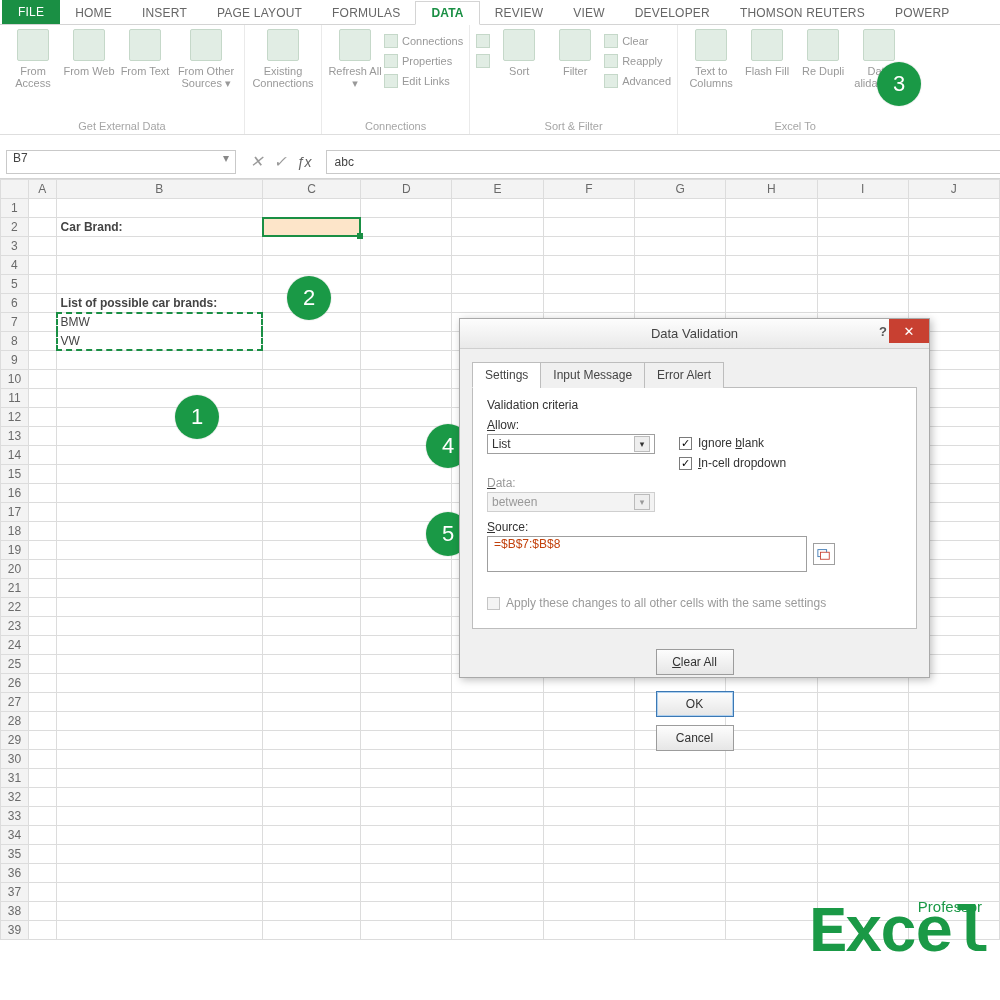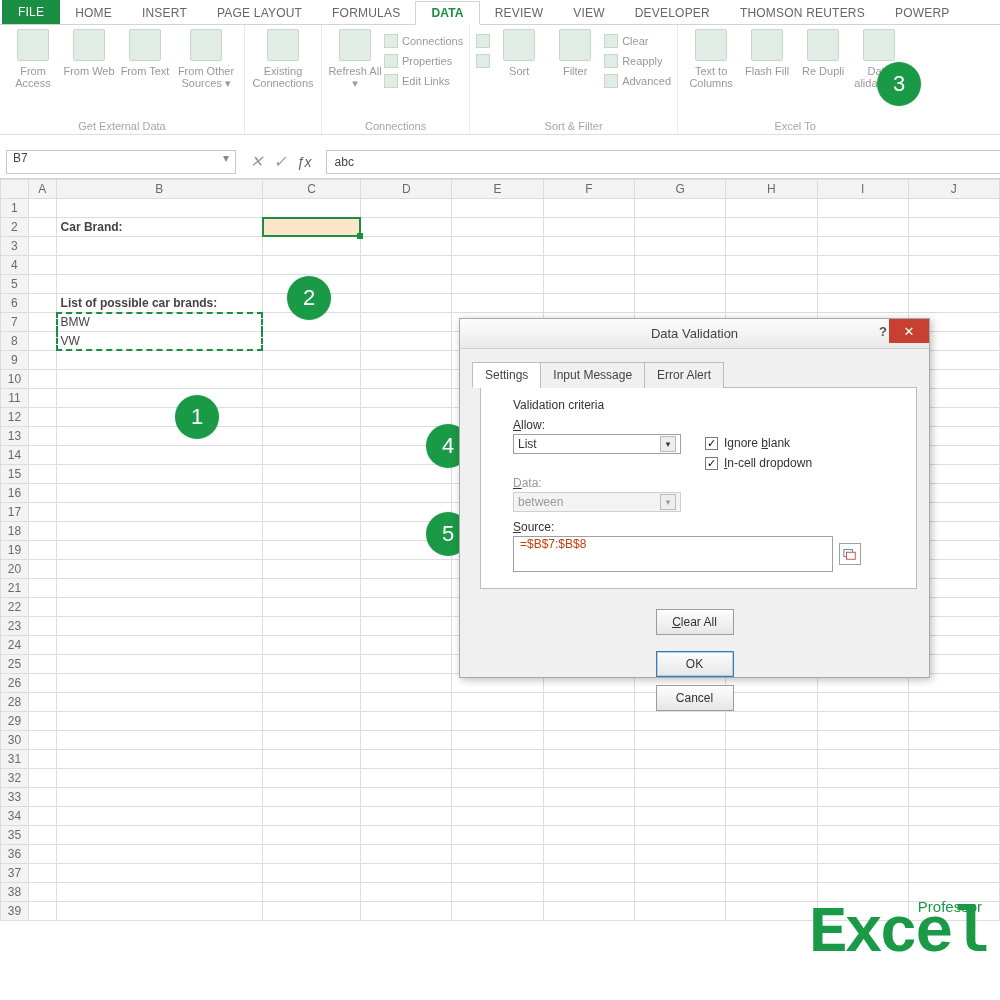--- a/index.html
+++ b/index.html
@@ -64,21 +64,21 @@
 
   
   .dlg{position:absolute;left:459px;top:318px;width:471px;height:360px;background:#f0f0f0;border:1px solid #a9a9a9;box-shadow:2px 2px 8px rgba(0,0,0,.25);}
   .dlg-title{height:30px;background:linear-gradient(#fdfdfd,#e9e9e9);border-bottom:1px solid #cfcfcf;display:flex;align-items:center;justify-content:center;color:#444;font-size:13px;position:relative;}
   .dlg-title .help{position:absolute;right:42px;top:5px;color:#555;font-weight:700;}
   .dlg-close{position:absolute;right:0;top:0;width:40px;height:24px;background:#c84031;color:#fff;display:flex;align-items:center;justify-content:center;font-size:13px;}
   .dlg-body{padding:10px 12px;}
   .dlg-tabs{display:flex;border-bottom:1px solid #bdbdbd;margin-top:2px;}
   .dlg-tab{padding:5px 12px;border:1px solid #bdbdbd;border-bottom:none;background:#f0f0f0;margin-right:-1px;font-size:12px;color:#444;position:relative;top:1px;}
   .dlg-tab.active{background:#fff;border-bottom:1px solid #fff;}
-  .dlg-pane{border:1px solid #bdbdbd;border-top:none;background:#fff;padding:10px 14px 16px 32px;margin-left:8px;}
+  .dlg-pane{border:1px solid #bdbdbd;border-top:none;background:#fff;padding:10px 14px 16px 14px;}
   .vc-title{font-size:12px;color:#333;margin-bottom:6px;}
   .form-row{display:flex;align-items:flex-start;gap:24px;margin:4px 0;}
   .form-col{display:flex;flex-direction:column;gap:2px;}
   .lbl{font-size:12px;color:#333;}
   .sel{display:flex;align-items:center;border:1px solid #9f9f9f;background:#fff;height:20px;width:168px;padding:0 4px;font-size:12px;color:#333;}
   .sel .dd{margin-left:auto;width:16px;height:16px;background:#eee;border:1px solid #bbb;display:flex;align-items:center;justify-content:center;font-size:9px;}
   .sel.disabled{background:#f3f3f3;color:#999;border-color:#cfcfcf;}
   .chk{display:flex;align-items:center;gap:6px;font-size:12px;color:#333;margin:2px 0;}
   .chk .box{width:13px;height:13px;border:1px solid #7a7a7a;background:#fff;display:flex;align-items:center;justify-content:center;font-size:11px;color:#000;}
   .chk.disabled{color:#9a9a9a;}
@@ -593,20 +593,33 @@
           <td class=""></td>
           <td class=""></td>
           <td class=""></td>
           <td class=""></td>
           <td class=""></td>
           <td class=""></td>
           <td class=""></td>
         </tr>
         <tr>
           <th class="rowhdr">26</th>
+          <td class=""></td>
+          <td class=""></td>
+          <td class=""></td>
+          <td class=""></td>
+          <td class=""></td>
+          <td class=""></td>
+          <td class=""></td>
+          <td class=""></td>
+          <td class=""></td>
+          <td class=""></td>
+        </tr>
+        <tr>
+          <th class="rowhdr">27</th>
           <td class=""></td>
           <td class=""></td>
           <td class=""></td>
           <td class=""></td>
           <td class=""></td>
           <td class=""></td>
           <td class=""></td>
           <td class=""></td>
           <td class=""></td>
           <td class=""></td>
@@ -824,20 +837,24 @@
         <div class="src">
           <div class="src-input"><span>=$B$7:$B$8</span></div>
           <div class="ref-btn">
             <svg viewBox="0 0 16 16">
                 <rect x="1" y="3" width="10" height="8" fill="#fff" stroke="#3b78b4"></rect>
                 <rect x="4" y="6" width="10" height="8" fill="#fff" stroke="#c84031"></rect>
               </svg>
           </div>
         </div>
       </div>
+      <label class="chk disabled" style="margin-top:24px;">
+          <span class="box"></span>
+          <span>Apply these changes to all other cells with the same settings</span>
+        </label>
     </div>
   </div>
   <div class="dlg-buttons">
     <div class="btn">
         <span><span class="und">C</span>lear All</span>
       </div>
     <div style="flex:1"></div>
     <div class="btn primary">OK</div>
     <div class="btn">Cancel</div>
   </div>

